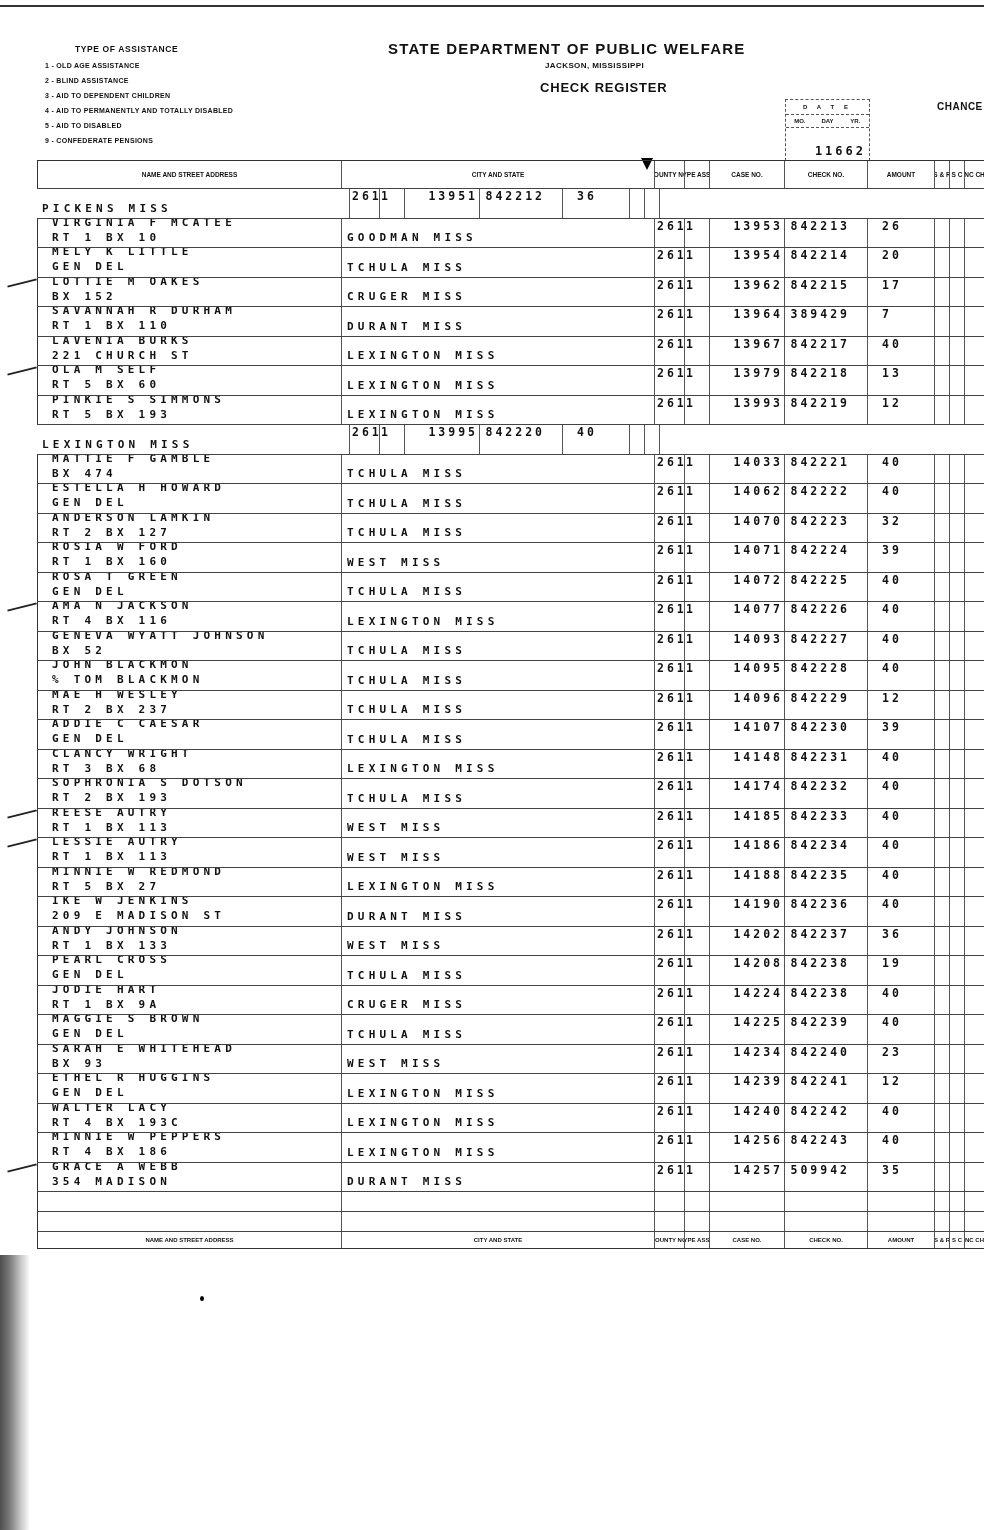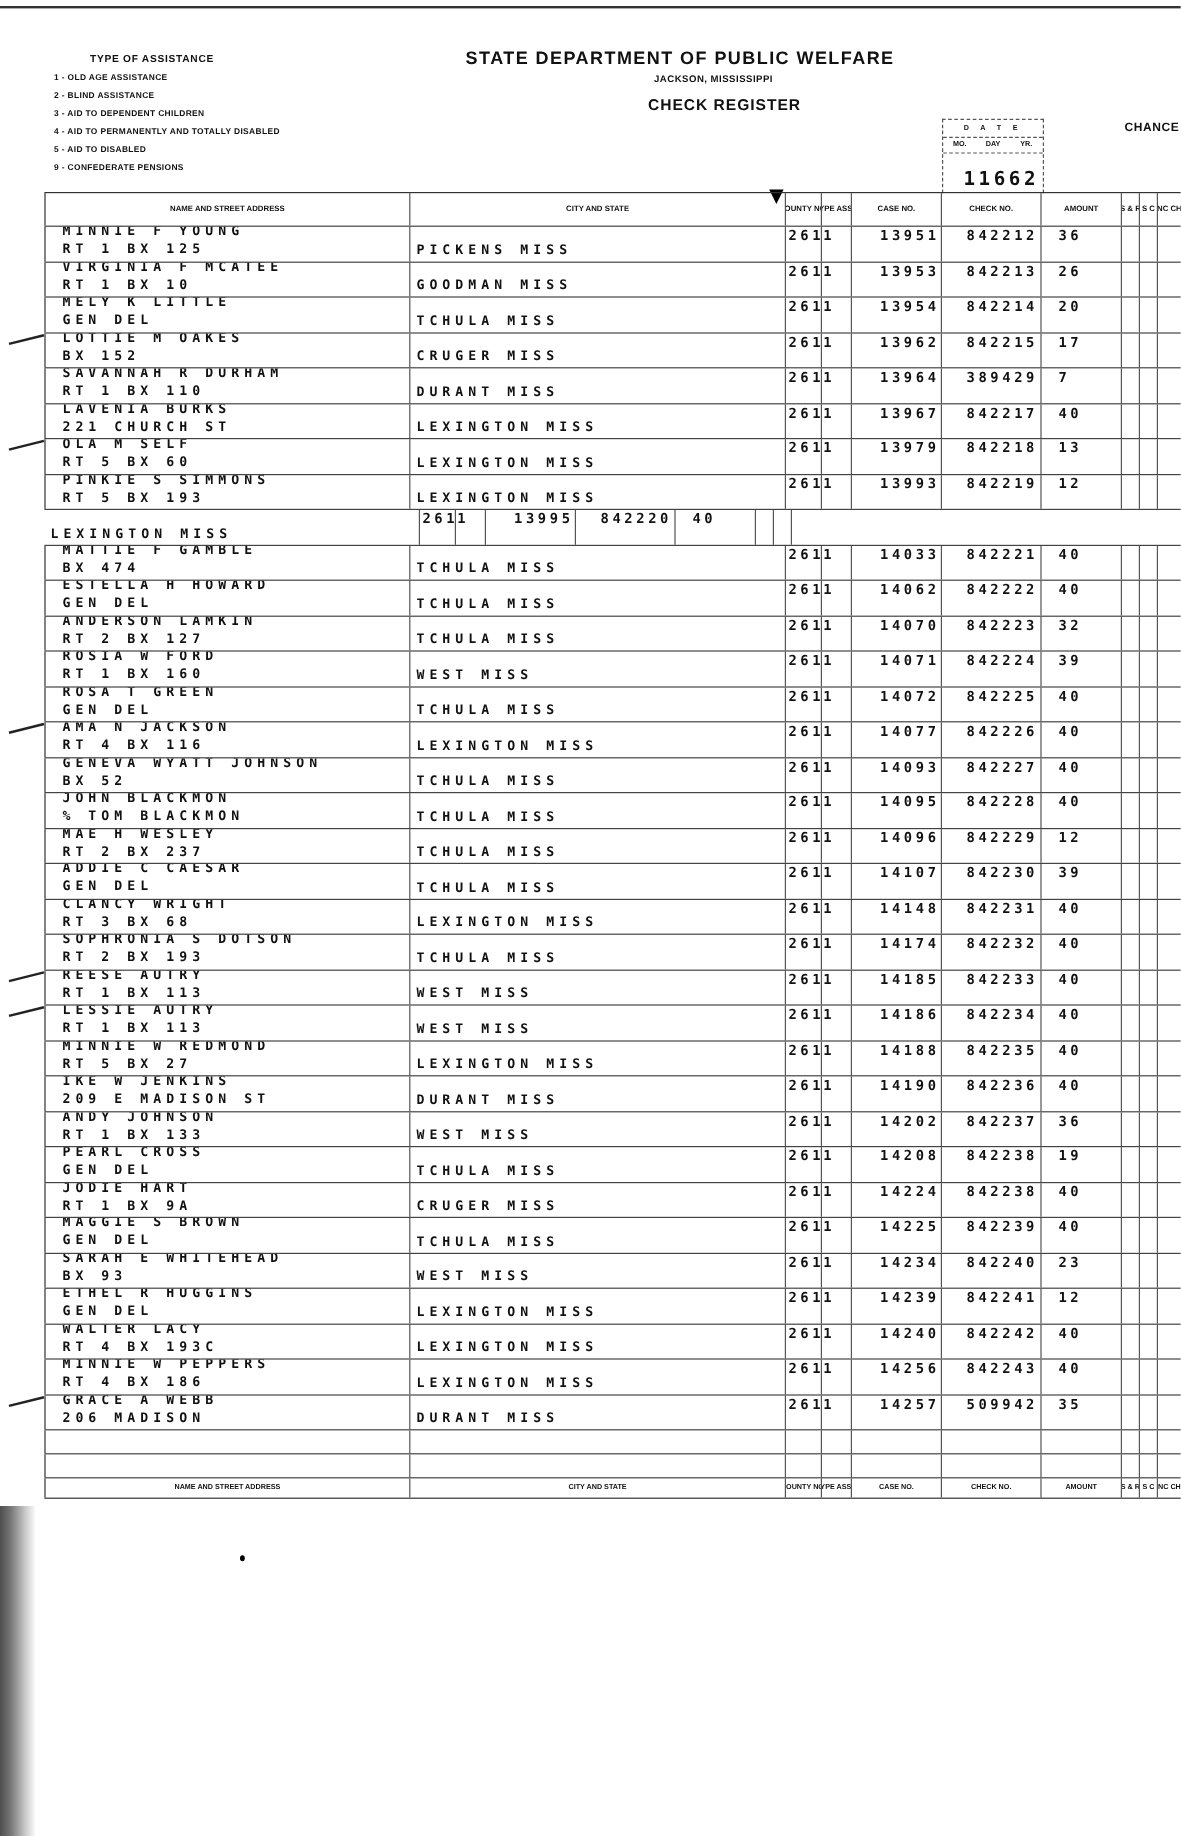--- a/index.html
+++ b/index.html
@@ -9,21 +9,21 @@
   .legend .ttl { font-size:8.5px; margin-left:30px; margin-bottom:4px; letter-spacing:0.6px; }
   .legend .li { height:15px; line-height:15px; }
   .title { position:absolute; left:388px; top:40px; font-size:15px; letter-spacing:1.2px; font-weight:bold; }
   .subtitle { position:absolute; left:545px; top:61px; font-size:8px; font-weight:bold; letter-spacing:0.4px; }
   .register { position:absolute; left:540px; top:80px; font-size:13px; font-weight:bold; letter-spacing:0.8px; }
   .chance { position:absolute; left:937px; top:101px; font-size:10px; font-weight:bold; letter-spacing:0.5px; }
   .datebox { position:absolute; left:785px; top:99px; width:83px; height:61px; border:1px dashed #555; border-bottom:none; font-size:6px; font-weight:bold; }
   .datebox .dh { height:14px; line-height:14px; text-align:center; border-bottom:1px dashed #555; letter-spacing:4px; }
   .datebox .dsub { display:flex; height:12px; line-height:12px; border-bottom:1px dashed #555; }
   .datebox .dsub span { flex:1; text-align:center; }
-  .datebox .dval { position:absolute; right:3px; bottom:3px; font-size:16px; font-weight:bold; letter-spacing:3px; font-family:"DejaVu Sans Mono", monospace; }
+  .datebox .dval { position:absolute; right:3px; bottom:3px; font-size:12px; font-weight:bold; letter-spacing:3px; font-family:"DejaVu Sans Mono", monospace; }
   .arrow { position:absolute; left:641px; top:158px; width:0; height:0; border-left:6px solid transparent; border-right:6px solid transparent; border-top:12px solid #000; }
 
   .tbl { position:absolute; left:37px; top:160px; width:947px; border-top:1.5px solid #333; }
   .row { position:relative; display:flex; border-bottom:1.2px solid #444; }
   .hdr { height:27px; font-size:6.5px; font-weight:bold; }
   .drow { height:28.5px; }
   .blank { height:19px; }
   .ftr { height:16px; font-size:6px; font-weight:bold; border-bottom:1.5px solid #333; }
   .c { box-sizing:border-box; border-right:1px solid #555; display:flex; align-items:center; overflow:hidden; white-space:nowrap; }
   .w-name { width:305px; border-left:1.5px solid #333; }
@@ -39,21 +39,21 @@
   .hdr .c, .ftr .c { justify-content:center; text-align:center; line-height:7px; }
   .mono { font-family:"DejaVu Sans Mono", monospace; font-weight:bold; }
   .namecell { flex-direction:column; align-items:flex-start; justify-content:flex-start; padding-left:14px; }
   .namecell .n1 { font-size:11px; letter-spacing:4.2px; line-height:13px; margin-top:-3px; }
   .namecell .n2 { font-size:11px; letter-spacing:4.2px; line-height:13px; margin-top:2px; }
   .citycell { padding-left:5px; align-items:flex-end; padding-bottom:3px; font-size:11px; letter-spacing:4.2px; }
   .numcell { align-items:flex-start; font-size:11.5px; letter-spacing:3px; padding-top:0px; }
   .cty-v { padding-left:2px; }
   .type-v { padding-left:1px; }
   .case-v { justify-content:flex-end; padding-right:1px; }
-  .chk-v { justify-content:flex-end; padding-right:2px; }
+  .chk-v { justify-content:flex-end; padding-right:17px; }
   .amt-v { padding-left:14px; }
   .tickmark { position:absolute; left:-30px; width:30px; height:1.5px; background:#222; transform:rotate(-14deg); }
   .ordinal-dot { position:absolute; left:200px; top:1296px; width:4px; height:5px; background:#000; border-radius:50%; }
   .scanedge { position:absolute; left:0; top:1255px; width:30px; height:275px; background:linear-gradient(90deg,#222 0%,#555 30%,#bbb 70%,#fff 100%); opacity:0.8; }
 </style>
 </head>
 <body>
 
 <div class="topline"></div>
 
@@ -92,24 +92,20 @@
     <div class="c w-type">TYPE ASST.</div>
     <div class="c w-case">CASE NO.</div>
     <div class="c w-chk">CHECK NO.</div>
     <div class="c w-amt">AMOUNT</div>
     <div class="c w-sr">S &amp; R</div>
     <div class="c w-sc">S C</div>
     <div class="c w-nc">NC CH</div>
   </div>
   <div id="rows">
       <div class="row drow">
-    <div class="c w-name namecell mono">
-      <span class="n1">MINNIE F YOUNG</span>
-      <span class="n2">RT 1 BX 125</span>
-    </div>
     <div class="c w-city citycell mono">PICKENS MISS</div>
     <div class="c w-cty numcell mono cty-v">261</div>
     <div class="c w-type numcell mono type-v">1</div>
     <div class="c w-case numcell mono case-v">13951</div>
     <div class="c w-chk numcell mono chk-v">842212</div>
     <div class="c w-amt numcell mono amt-v">36</div>
     <div class="c w-sr"></div>
     <div class="c w-sc"></div>
     <div class="c w-nc"></div>
   </div>
@@ -590,21 +586,21 @@
     <div class="c w-case numcell mono case-v">14256</div>
     <div class="c w-chk numcell mono chk-v">842243</div>
     <div class="c w-amt numcell mono amt-v">40</div>
     <div class="c w-sr"></div>
     <div class="c w-sc"></div>
     <div class="c w-nc"></div>
   </div>
       <div class="row drow">
     <div class="c w-name namecell mono">
       <span class="n1">GRACE A WEBB</span>
-      <span class="n2">206 MADISON</span>
+      <span class="n2">354 MADISON</span>
     </div>
     <div class="c w-city citycell mono">DURANT MISS</div>
     <div class="c w-cty numcell mono cty-v">261</div>
     <div class="c w-type numcell mono type-v">1</div>
     <div class="c w-case numcell mono case-v">14257</div>
     <div class="c w-chk numcell mono chk-v">509942</div>
     <div class="c w-amt numcell mono amt-v">35</div>
     <div class="c w-sr"></div>
     <div class="c w-sc"></div>
     <div class="c w-nc"></div>

